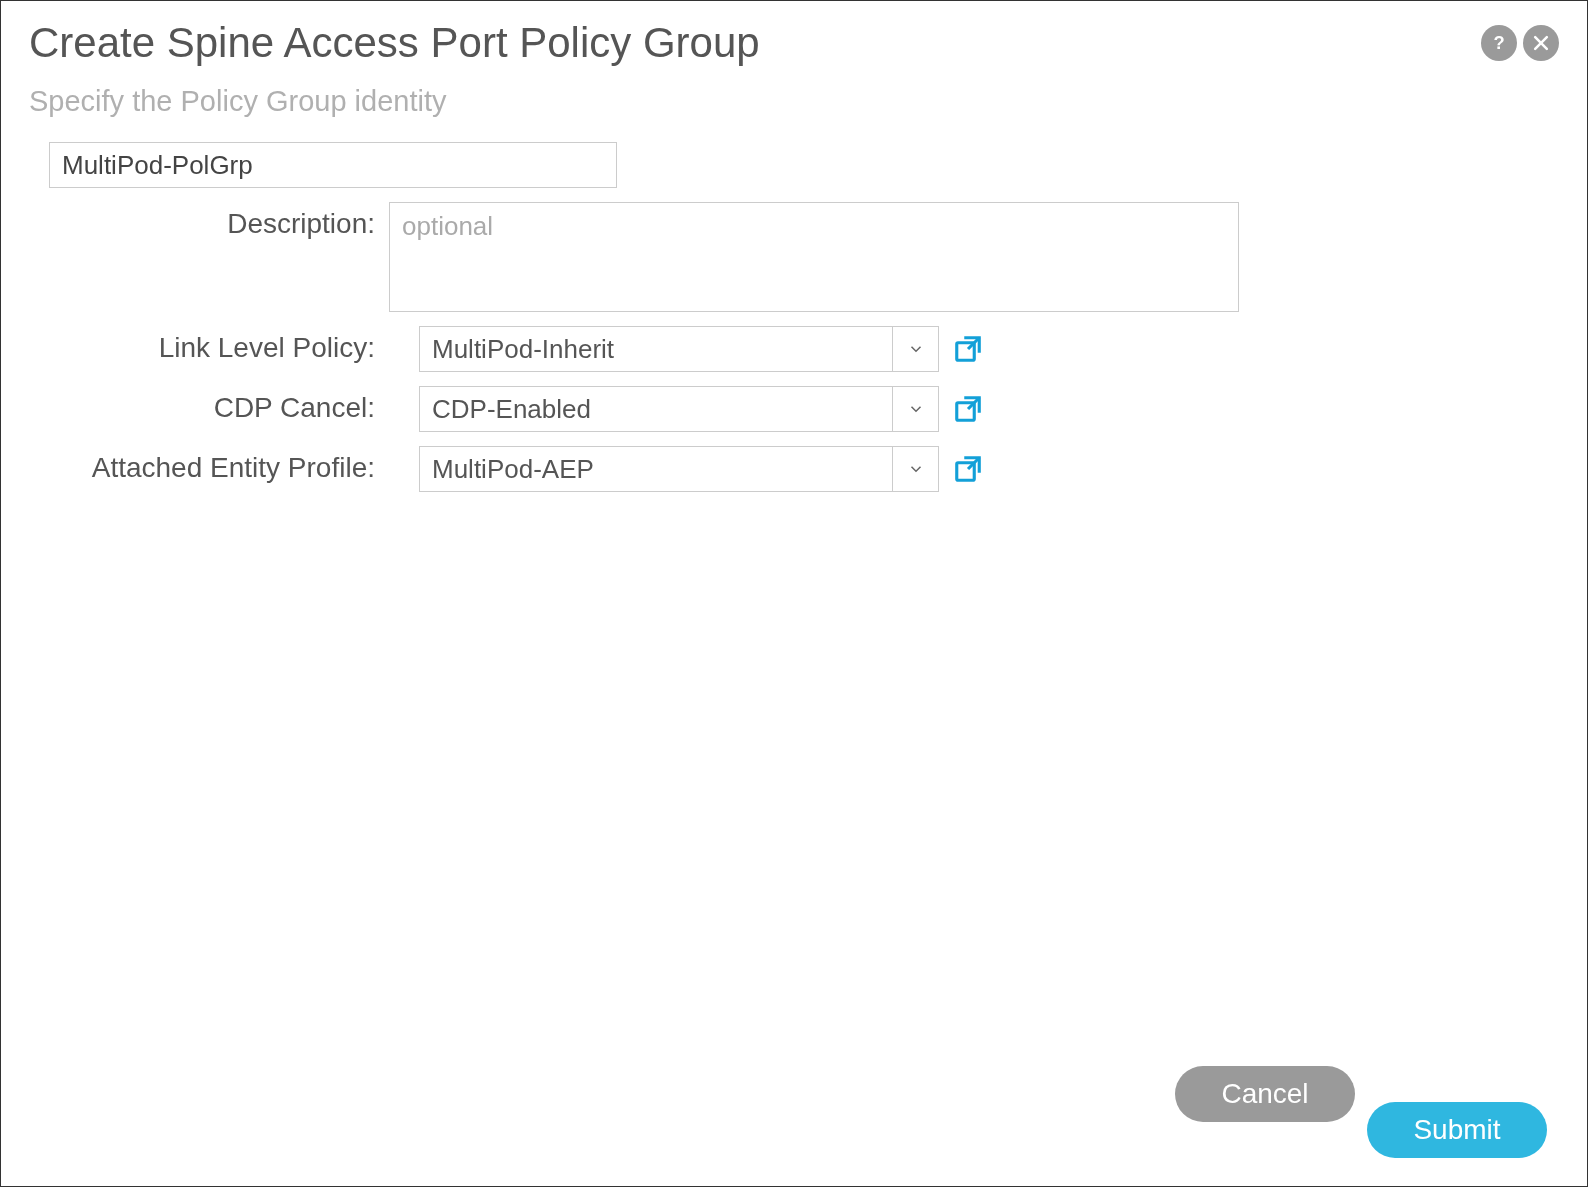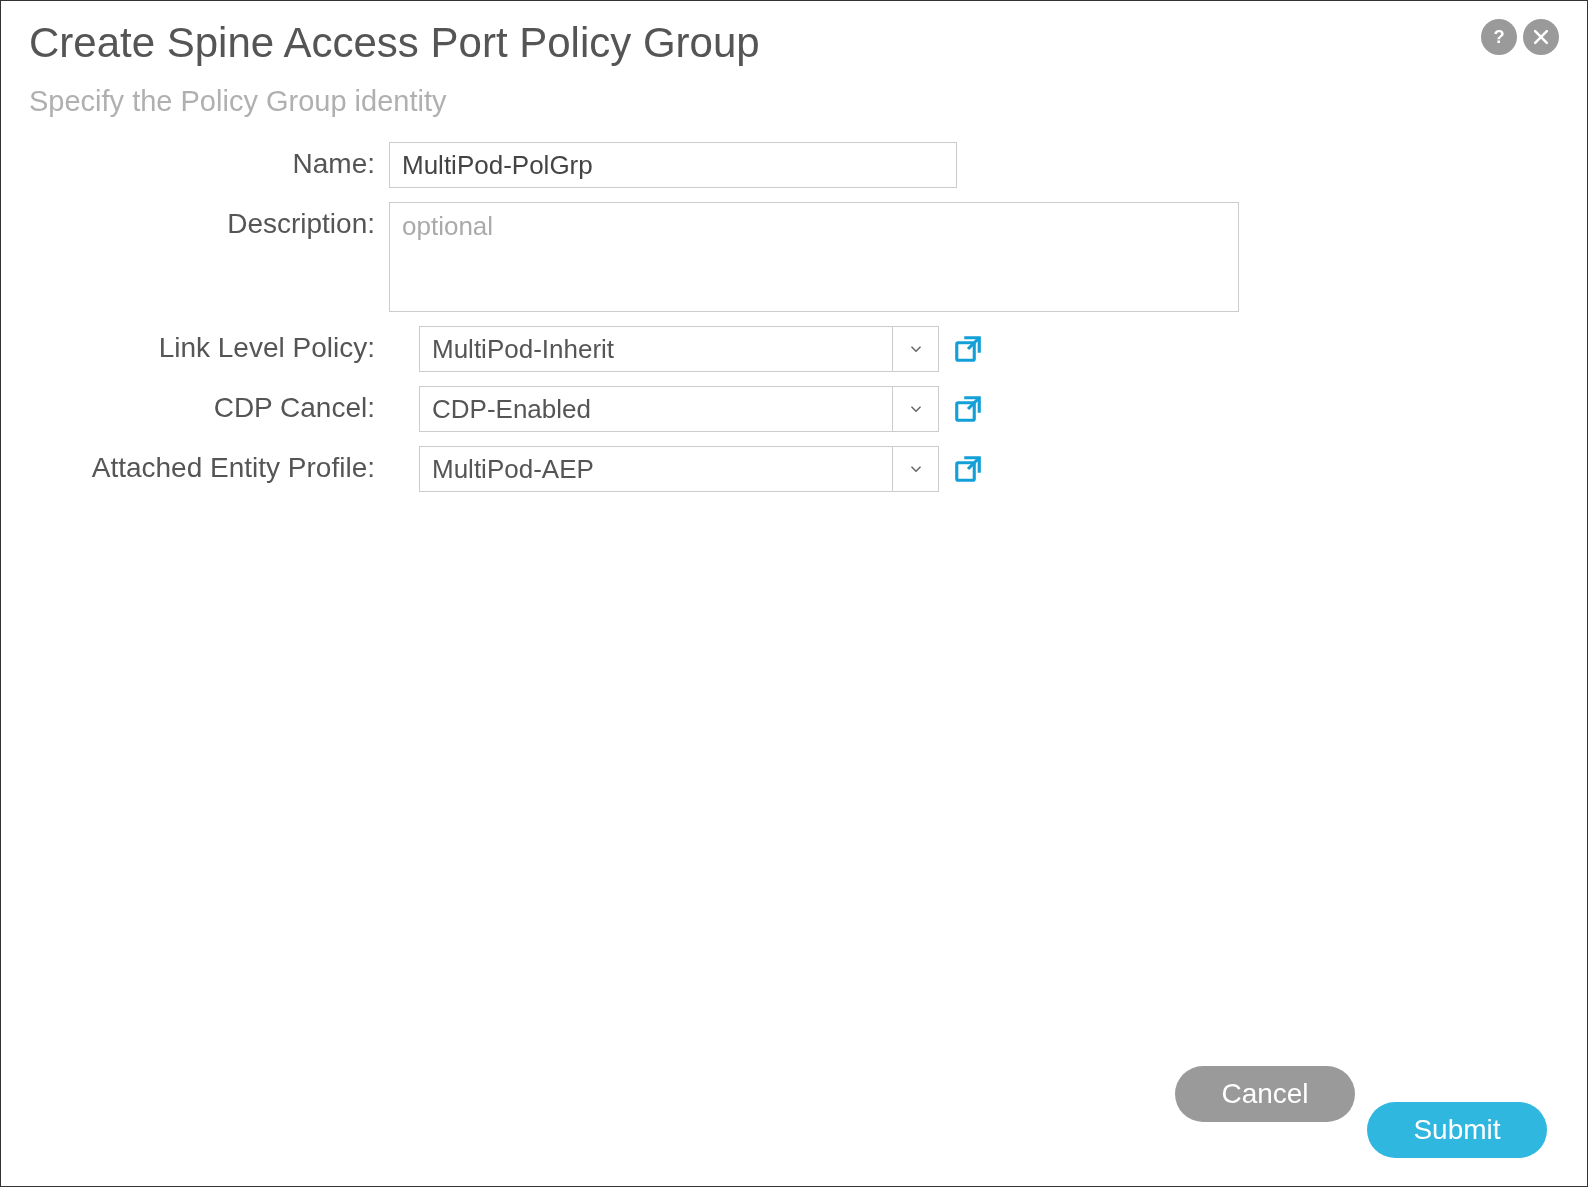--- a/index.html
+++ b/index.html
@@ -14,21 +14,21 @@
     .dialog {
       width: 1588px;
       height: 1187px;
       border: 1px solid #333;
       background: #fff;
       position: relative;
       padding: 18px 28px;
     }
     .header-row {
       display: flex;
-      align-items: flex-start;
+      align-items: center;
       justify-content: space-between;
     }
     .dialog-title {
       font-size: 42px;
       color: #555;
       font-weight: 400;
     }
     .header-icons {
       display: flex;
       gap: 6px;
@@ -170,21 +170,20 @@
           </svg>
       </div>
     </div>
   </div>
 
   <div class="subtitle">Specify the Policy Group identity</div>
 
   <div class="form-area">
 
     <div class="form-row">
-      <div class="form-label">Name:</div>
       <input type="text" class="text-input" value="MultiPod-PolGrp" style="">
     </div>
 
     <div class="form-row">
       <div class="form-label">Description:</div>
       <textarea class="textarea-input" placeholder="optional" style=""></textarea>
     </div>
 
     <div class="form-row">
       <div class="form-label">Link Level Policy:</div>

